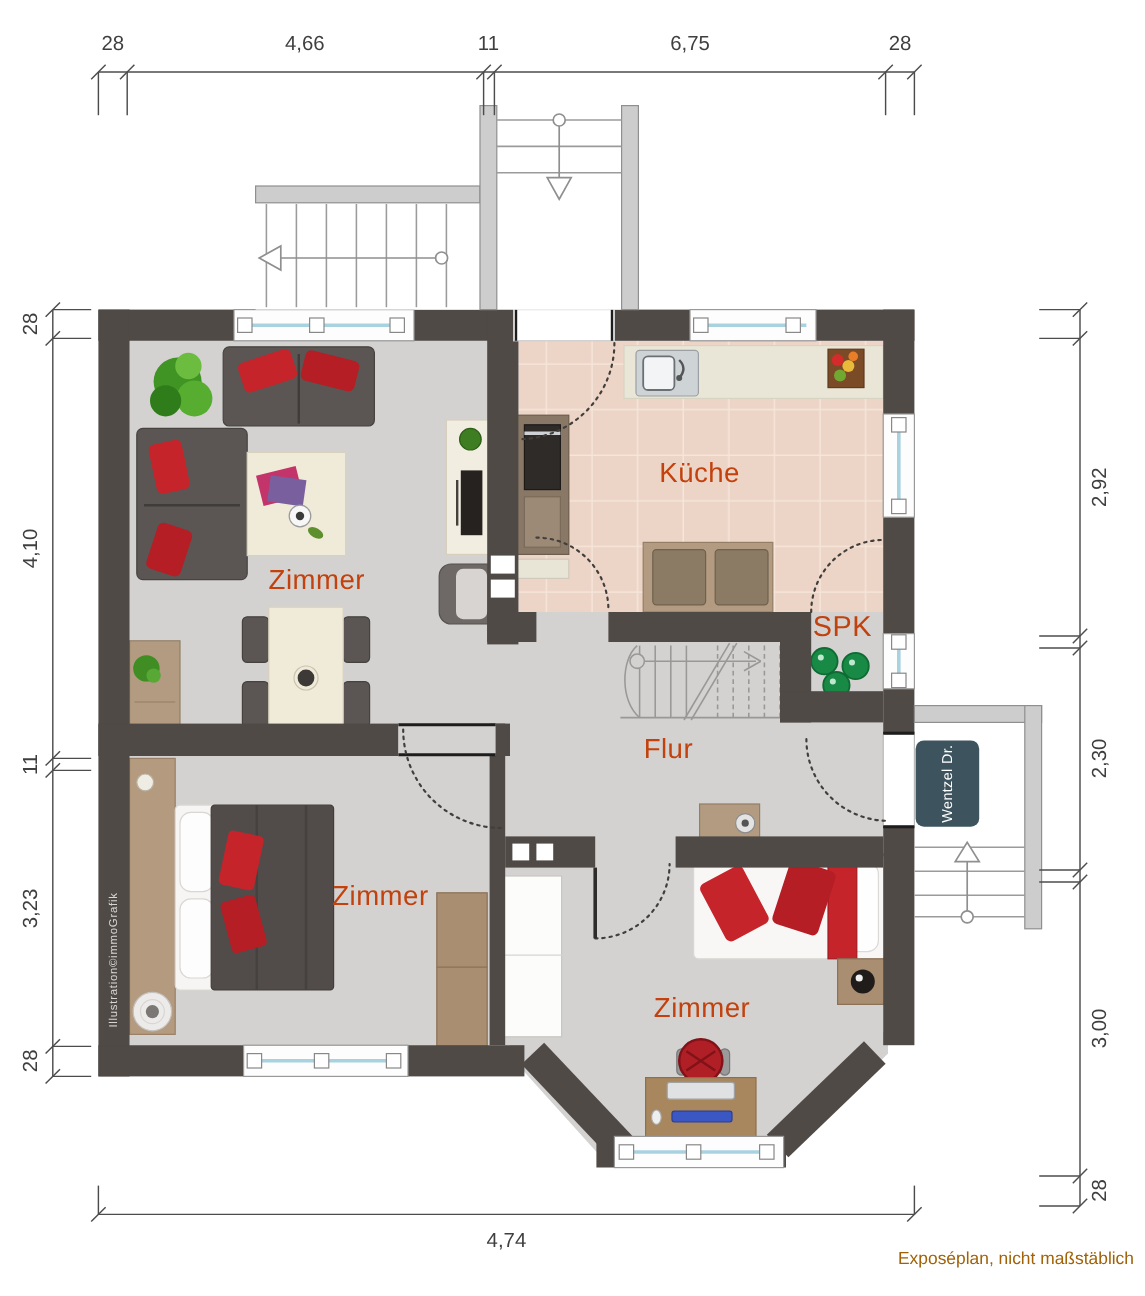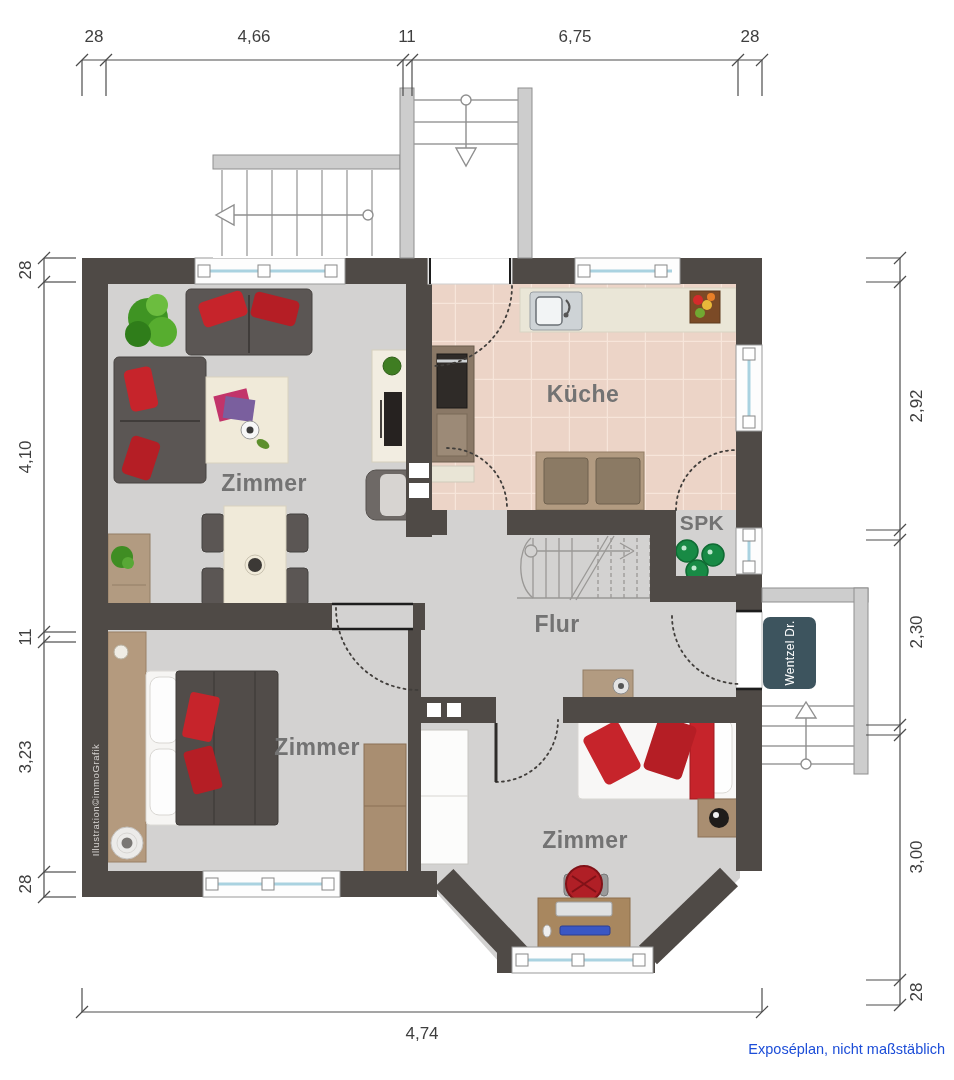--- a/index.html
+++ b/index.html
@@ -1,26 +1,26 @@
 <!DOCTYPE html>
 <html><head>
 <meta charset="utf-8">
 <style>
   html,body{margin:0;padding:0;background:#ffffff;}
   body{width:954px;height:1080px;overflow:hidden;font-family:"Liberation Sans",sans-serif;}
   #plan{position:relative;width:954px;height:1080px;background:#fff;}
   #plan svg{position:absolute;left:0;top:0;}
-  .lbl{position:absolute;transform:translate(-50%,-50%);color:#737373;font-weight:700;font-size:23px;letter-spacing:.4px;white-space:nowrap;}
-  .lbl.small{font-size:21px;}
+  .lbl{position:absolute;transform:translate(-50%,-50%);color:#c2410c;font-weight:400;font-size:23px;letter-spacing:.4px;white-space:nowrap;}
+  .lbl.small{font-size:24px;}
   .dim{position:absolute;transform:translate(-50%,-50%);color:#3f3f3f;font-size:17px;font-weight:400;white-space:nowrap;}
   .dim.vert{transform:translate(-50%,-50%) rotate(-90deg);}
   .credit{position:absolute;left:95px;top:800px;transform:translate(-50%,-50%) rotate(-90deg);color:#d8d5d3;font-size:9.5px;letter-spacing:.6px;white-space:nowrap;}
   .sign{position:absolute;left:763px;top:617px;width:53px;height:72px;border-radius:7px;background:#3d545e;display:flex;align-items:center;justify-content:center;}
   .sign span{transform:rotate(-90deg);color:#fff;font-size:12px;font-weight:500;white-space:nowrap;letter-spacing:.3px;}
-  .disclaimer{position:absolute;right:9px;top:1041px;color:#1d4ed8;font-size:14.5px;white-space:nowrap;}
+  .disclaimer{position:absolute;right:9px;top:1041px;color:#a16207;font-size:14.5px;white-space:nowrap;}
 </style>
 </head>
 <body>
 
 <div id="plan">
 <svg width="954" height="1080" viewBox="0 0 954 1080">
   <defs>
     <pattern id="tiles" width="38" height="38" patternUnits="userSpaceOnUse">
       <rect width="38" height="38" fill="#ecd4c7"></rect>
       <path d="M38,0 V38 H0" stroke="#f7e5da" stroke-width="2.5" fill="none"></path>

